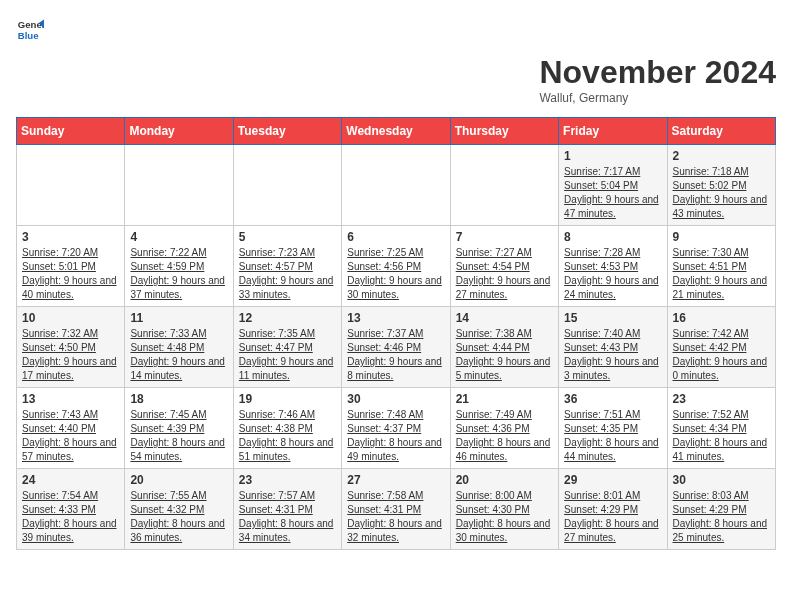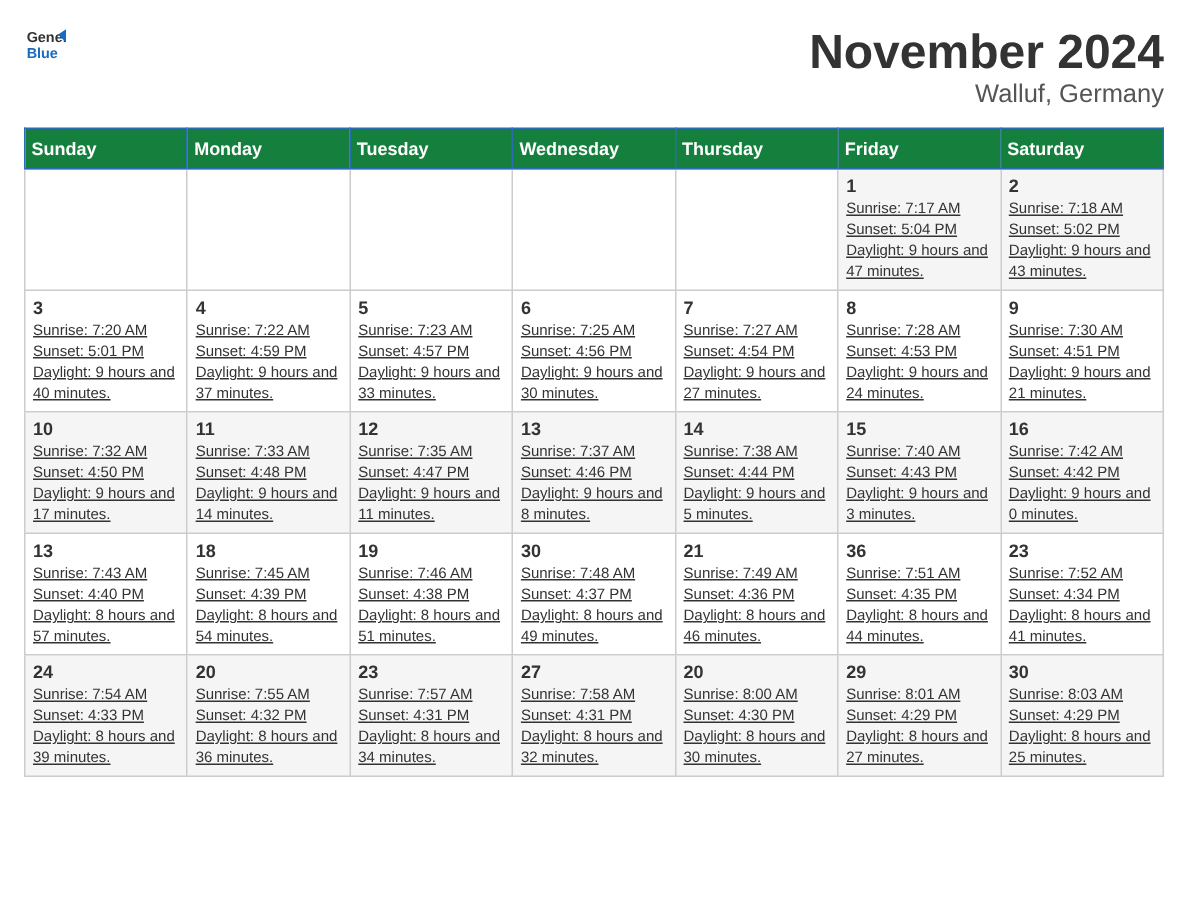--- a/index.html
+++ b/index.html
@@ -19,37 +19,38 @@
     .logo {
       display: flex;
       align-items: center;
       gap: 4px;
     }
     .logo-icon {
       width: 28px;
       height: 28px;
     }
     .title-block {
-      text-align: right;
+      text-align: left;
+      margin-top: 38px;
     }
     .title-month {
       font-size: 32px;
       font-weight: bold;
       color: #333;
     }
     .title-location {
-      font-size: 17px;
+      font-size: 12px;
       color: #555;
     }
     .calendar {
       width: 100%;
       border-collapse: collapse;
     }
     .calendar th {
-      background: #15803d;
+      background: #ef4444;
       color: #fff;
       font-size: 12px;
       font-weight: bold;
       padding: 6px 4px;
       text-align: left;
       border: 1px solid #2b6db5;
     }
     .calendar td {
       vertical-align: top;
       border: 1px solid #ccc;

